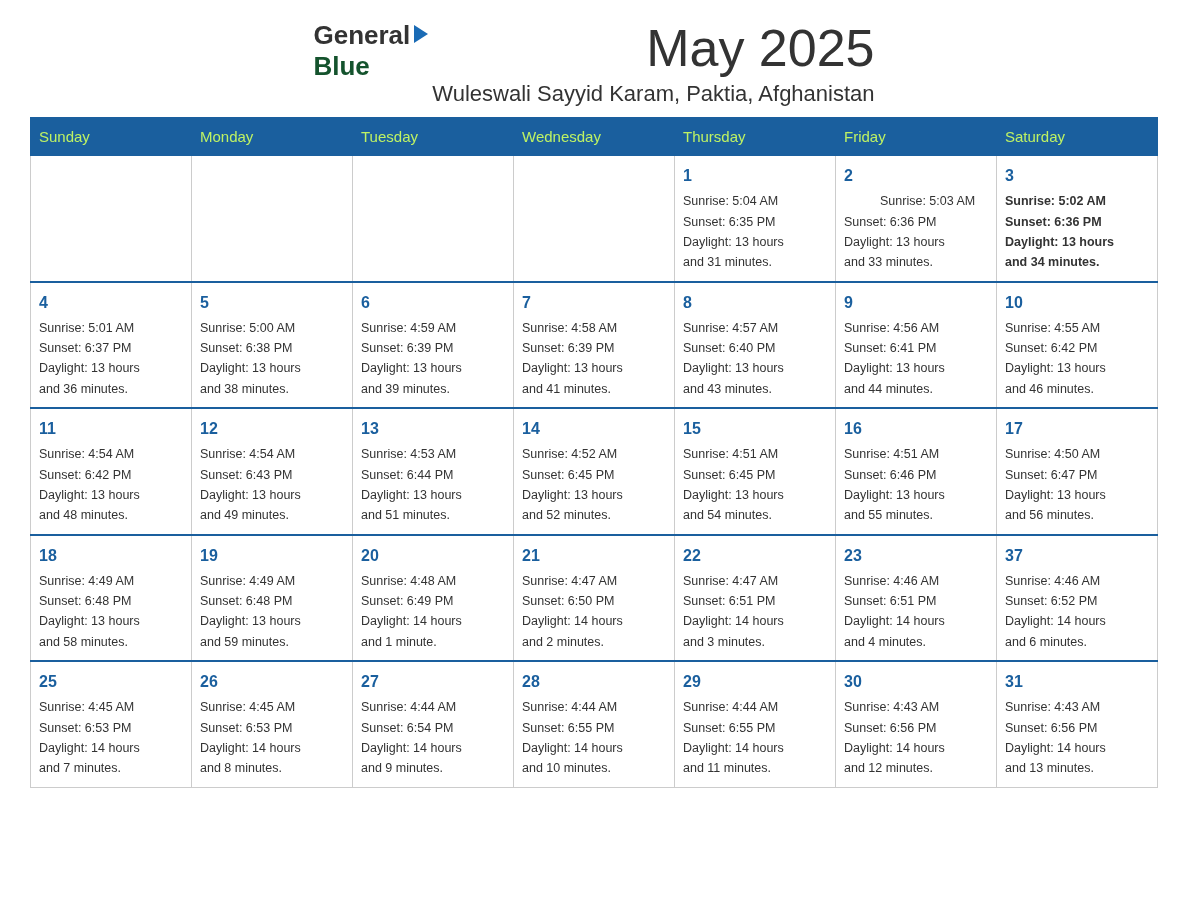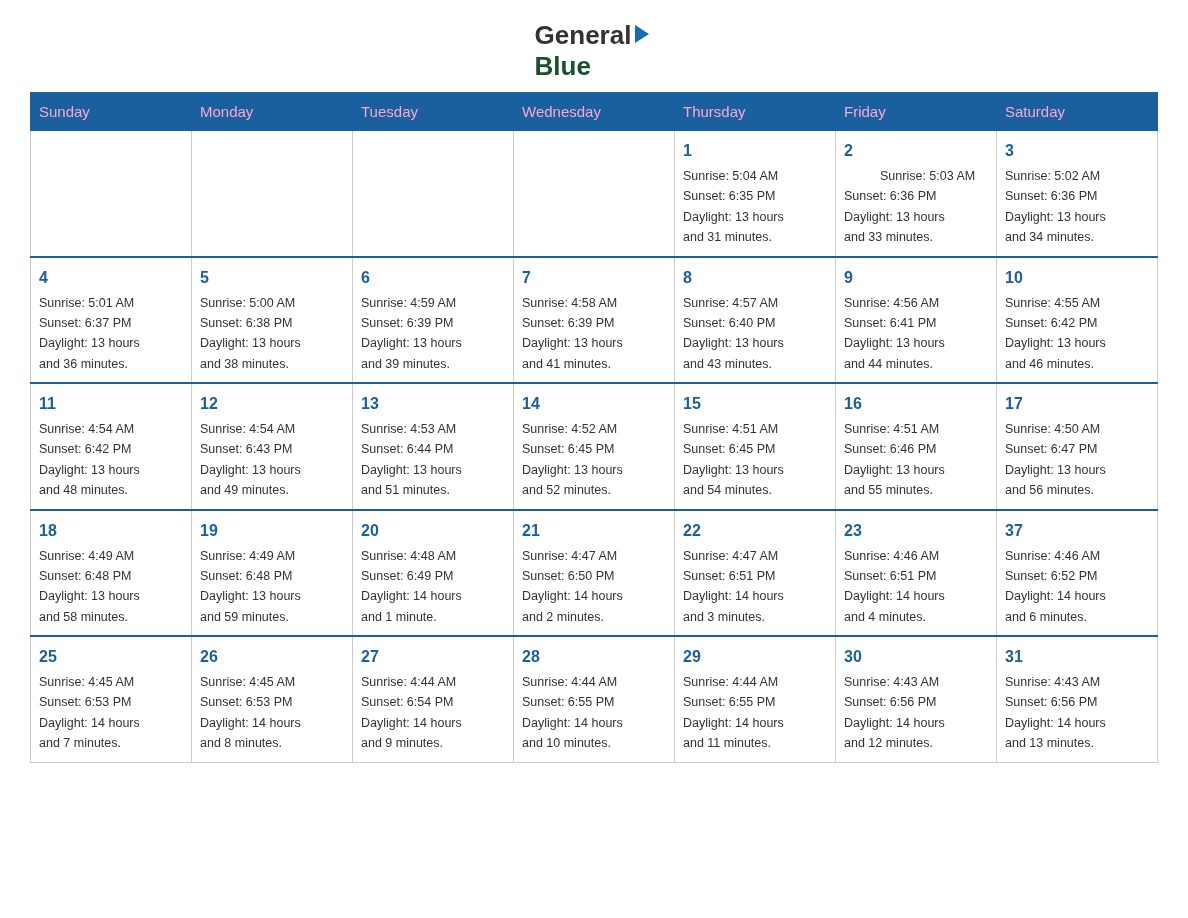--- a/index.html
+++ b/index.html
@@ -48,21 +48,21 @@
       color: #333;
       margin-top: 4px;
     }
     .calendar-table {
       width: 100%;
       border-collapse: collapse;
       margin-top: 10px;
     }
     .calendar-table th {
       background-color: #1a5f9e;
-      color: #f9a8d4;
+      color: #bef264;
       padding: 10px 8px;
       text-align: left;
       font-size: 15px;
       font-weight: normal;
       border: 1px solid #1a5f9e;
     }
     .calendar-table td {
       vertical-align: top;
       padding: 8px;
       border: 1px solid #ccc;
@@ -101,20 +101,24 @@
       <span style="position:relative; display:inline-block;">
         <svg width="22" height="22" viewBox="0 0 22 22">
           <polygon points="4,2 18,11 4,20" fill="#1a6bb5"></polygon>
         </svg>
       </span>
     </div>
     <div>
       <span class="logo-text-blue">Blue</span>
     </div>
   </div>
+  <div class="title-area">
+    <div class="month-title">May 2025</div>
+    <div class="location-title">Wuleswali Sayyid Karam, Paktia, Afghanistan</div>
+  </div>
 </div>
 
 <table class="calendar-table">
   <thead>
     <tr>
     <th>Sunday</th>
         <th>Monday</th>
         <th>Tuesday</th>
         <th>Wednesday</th>
         <th>Thursday</th>
@@ -129,21 +133,21 @@
         <td class="empty-cell"></td>
         <td class="empty-cell"></td>
         <td><span class="day-number">1</span><span class="day-info" style="white-space: pre-line;">Sunrise: 5:04 AM
 Sunset: 6:35 PM
 Daylight: 13 hours
 and 31 minutes.</span></td>
         <td><span class="day-number">2</span><span class="day-info" style="white-space: pre-line; margin-left: 36px;">Sunrise: 5:03 AM
 Sunset: 6:36 PM
 Daylight: 13 hours
 and 33 minutes.</span></td>
-        <td><span class="day-number">3</span><span class="day-info" style="white-space: pre-line;">Sunrise: 5:02 AM
+        <td><span class="day-number">3</span><span class="day-info" style="white-space: pre-line; font-weight: bold;">Sunrise: 5:02 AM
 Sunset: 6:36 PM
 Daylight: 13 hours
 and 34 minutes.</span></td>
       </tr>
       <tr class="row-divider">
         <td><span class="day-number">4</span><span class="day-info" style="white-space: pre-line;">Sunrise: 5:01 AM
 Sunset: 6:37 PM
 Daylight: 13 hours
 and 36 minutes.</span></td>
         <td><span class="day-number">5</span><span class="day-info" style="white-space: pre-line;">Sunrise: 5:00 AM

